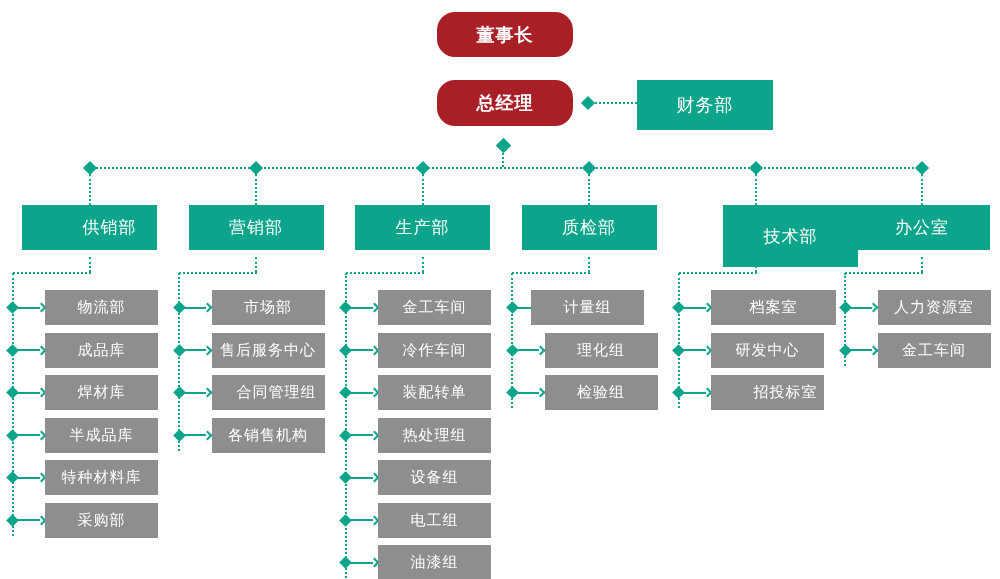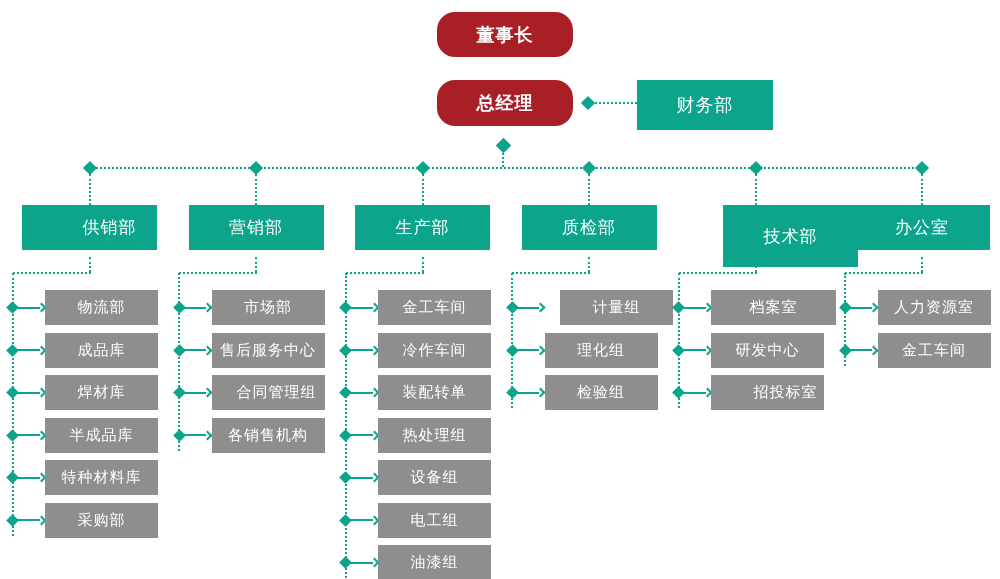--- a/index.html
+++ b/index.html
@@ -132,21 +132,21 @@
     <div class="box child" style="left: 378px; top: 545px; width: 113px; height: 35px;">油漆组</div>
     <div class="diamond" style="left: 584px; top: 163px; width: 10px; height: 10px;"></div>
     <div class="dot-v" style="left: 588px; top: 174px; height: 31px;"></div>
     <div class="box dept" style="left: 521.5px; top: 205px; width: 135px; height: 45px;">质检部</div>
     <div class="dot-v" style="left: 588px; top: 257px; height: 15px;"></div>
     <div class="dot-h" style="left: 512px; top: 272px; width: 78px;"></div>
     <div class="dot-v" style="left: 511px; top: 273px; height: 135px;"></div>
     <div class="diamond" style="left: 507.5px; top: 303px; width: 9px; height: 9px;"></div>
     <div class="arrow-line" style="left: 516px; top: 306.5px; width: 23px;"></div>
     <div class="chevron" style="left: 537px; top: 304px;"></div>
-    <div class="box child" style="left: 560px; top: 290px; width: 113px; height: 35px;">计量组</div>
+    <div class="box child" style="left: 531px; top: 290px; width: 113px; height: 35px;">计量组</div>
     <div class="diamond" style="left: 507.5px; top: 345.5px; width: 9px; height: 9px;"></div>
     <div class="arrow-line" style="left: 516px; top: 349px; width: 23px;"></div>
     <div class="chevron" style="left: 537px; top: 346.5px;"></div>
     <div class="box child" style="left: 544.5px; top: 332.5px; width: 113px; height: 35px;">理化组</div>
     <div class="diamond" style="left: 507.5px; top: 388px; width: 9px; height: 9px;"></div>
     <div class="arrow-line" style="left: 516px; top: 391.5px; width: 23px;"></div>
     <div class="chevron" style="left: 537px; top: 389px;"></div>
     <div class="box child" style="left: 544.5px; top: 375px; width: 113px; height: 35px;">检验组</div>
     <div class="diamond" style="left: 750.5px; top: 163px; width: 10px; height: 10px;"></div>
     <div class="dot-v" style="left: 754.5px; top: 174px; height: 31px;"></div>

